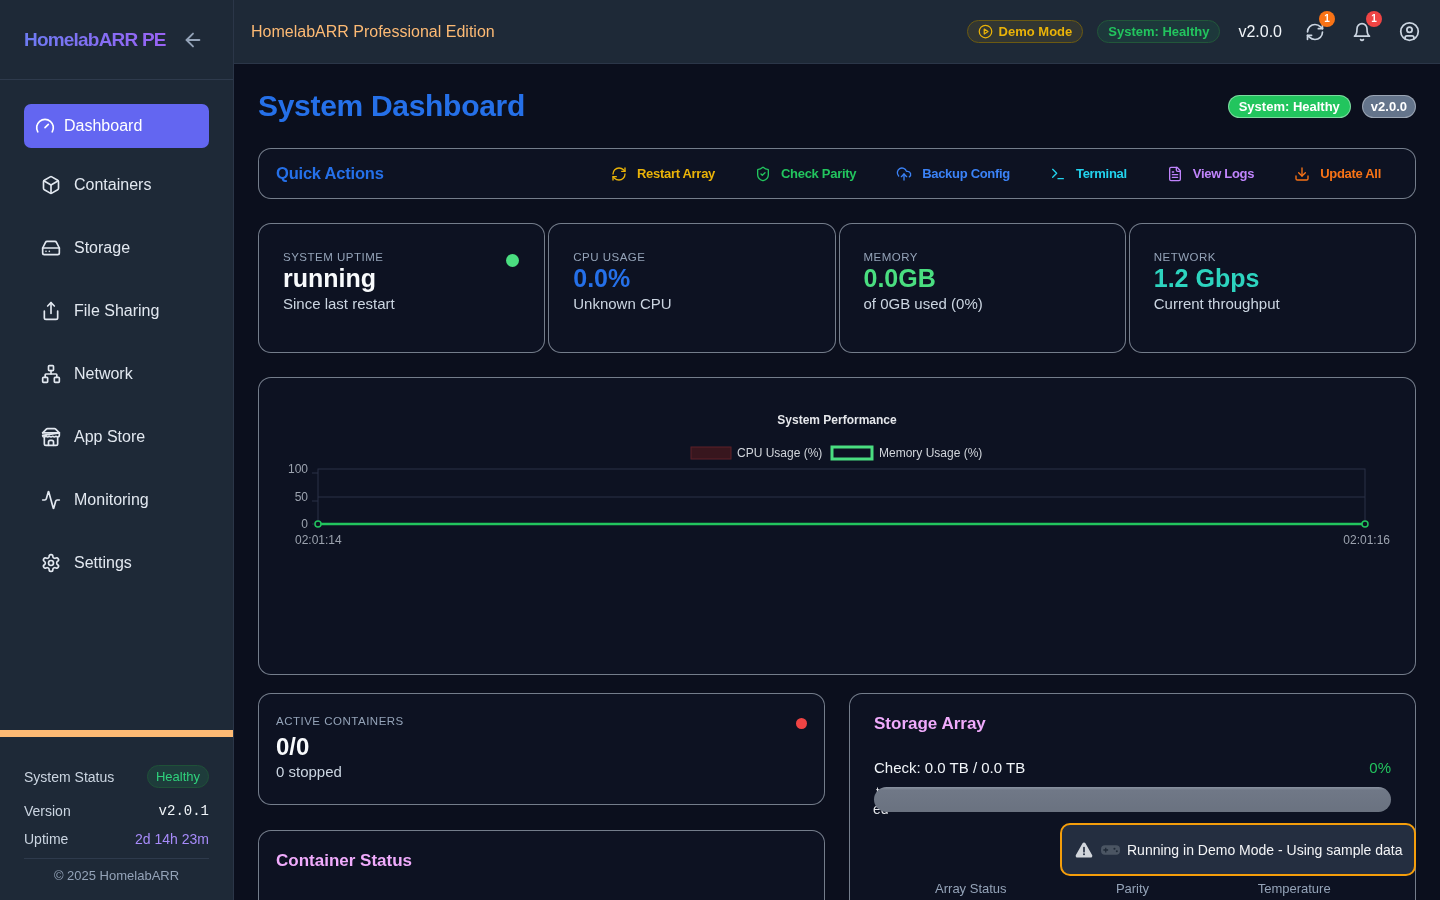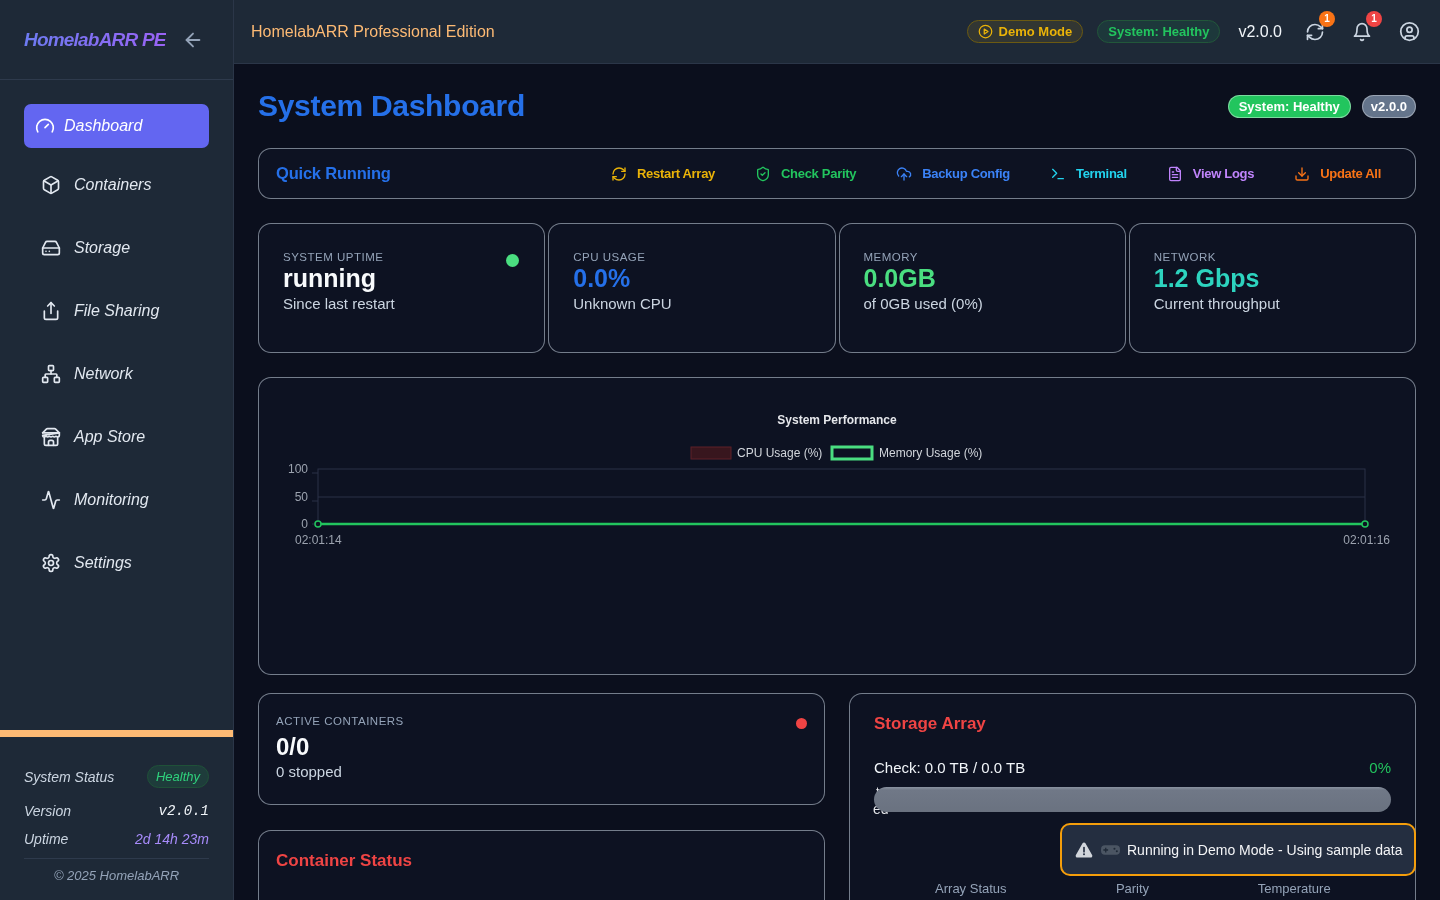--- a/index.html
+++ b/index.html
@@ -1,20 +1,20 @@
 <!DOCTYPE html>
 <html><head>
 <meta charset="utf-8">
 <style>
   * { margin:0; padding:0; box-sizing:border-box; }
   html,body { width:1440px; height:900px; overflow:hidden; background:#0b0f1d;
     font-family:"Liberation Sans", sans-serif; }
   
   aside { position:fixed; left:0; top:0; width:234px; height:900px;
-    background:#1e2937; border-right:1px solid #2b3648; z-index:5;font-style:italic; }
+    background:#1e2937; border-right:1px solid #2b3648; z-index:5; }
   .sb-head { height:80px; border-bottom:1px solid #2e3a4c; display:flex;
     align-items:center; justify-content:space-between; padding:0 29px 0 24px; }
   .logo { font-size:19px; font-weight:bold; white-space:nowrap; letter-spacing:-0.8px;
     background:linear-gradient(90deg,#6d7bf2,#9a63f5);
     -webkit-background-clip:text; background-clip:text; color:transparent; }
   .back { color:#94a3b8; }
   nav { padding:24px 24px; display:flex; flex-direction:column; gap:23px; }
   .nitem { height:40px; display:flex; align-items:center; gap:13px; padding:0 17px;
     border-radius:14px; color:#e2e8f0; font-size:16px; }
   .nitem svg { flex:0 0 auto; }
@@ -64,21 +64,21 @@
   .stats { display:grid; grid-template-columns:repeat(4,1fr); gap:3px; margin-bottom:24px; }
   .scard { height:130px; padding:26px 24px 0 24px; position:relative; }
   .slabel { color:#94a3b8; font-size:11.5px; letter-spacing:0.5px; line-height:14px; }
   .sval { font-size:25px; font-weight:bold; color:#f8fafc; line-height:29px; }
   .ssub { font-size:15px; color:#cbd5e1; margin-top:2px; line-height:18px; }
   .dot { position:absolute; top:30px; right:25px; width:13px; height:13px; border-radius:50%; }
   .chartcard { height:298px; position:relative; margin-bottom:18px;text-align:center; }
   .bottom { display:grid; grid-template-columns:567px 1fr; gap:24px; }
   .ac-card { height:112px; padding:20px 17px 0 17px; position:relative; margin-bottom:25px; }
   .cs-card { height:140px; padding:16px 17px; }
-  .blue-title { color:#ef4444; font-size:17px; font-weight:bold; }
+  .blue-title { color:#f0abfc; font-size:17px; font-weight:bold; }
   .st-card { height:260px; padding:20px 24px; position:relative; }
 </style>
 </head>
 <body>
 
 <aside>
   <div class="sb-head">
     <div class="logo">HomelabARR PE</div>
     <svg class="back" width="22" height="22" viewBox="0 0 24 24" fill="none" stroke="currentColor" stroke-width="2" stroke-linecap="round" stroke-linejoin="round">
         <path d="m12 19-7-7 7-7"></path>
@@ -198,21 +198,21 @@
   </div>
 </header>
 
 <main>
   <div class="hrow">
     <h1>System Dashboard</h1>
     <div class="hb-green">System: Healthy</div>
     <div class="hb-gray">v2.0.0</div>
   </div>
   <div class="qa card">
-    <div class="qa-title">Quick Running</div>
+    <div class="qa-title">Quick Actions</div>
     <div class="qa-actions">
       <div class="qab" style="color:#eab308">
         <svg width="16" height="16" viewBox="0 0 24 24" fill="none" stroke="currentColor" stroke-width="2" stroke-linecap="round" stroke-linejoin="round">
             <path d="M3 12a9 9 0 0 1 9-9 9.75 9.75 0 0 1 6.74 2.74L21 8"></path>
             <path d="M21 3v5h-5"></path>
             <path d="M21 12a9 9 0 0 1-9 9 9.75 9.75 0 0 1-6.74-2.74L3 16"></path>
             <path d="M8 16H3v5"></path>
           </svg>
         Restart Array</div>
       <div class="qab" style="color:#22c55e">

